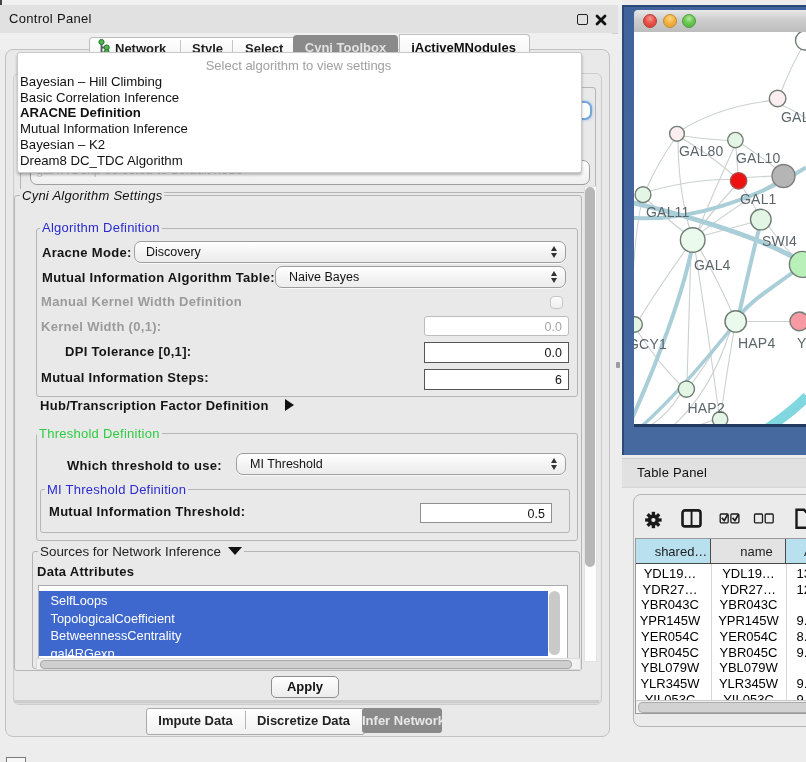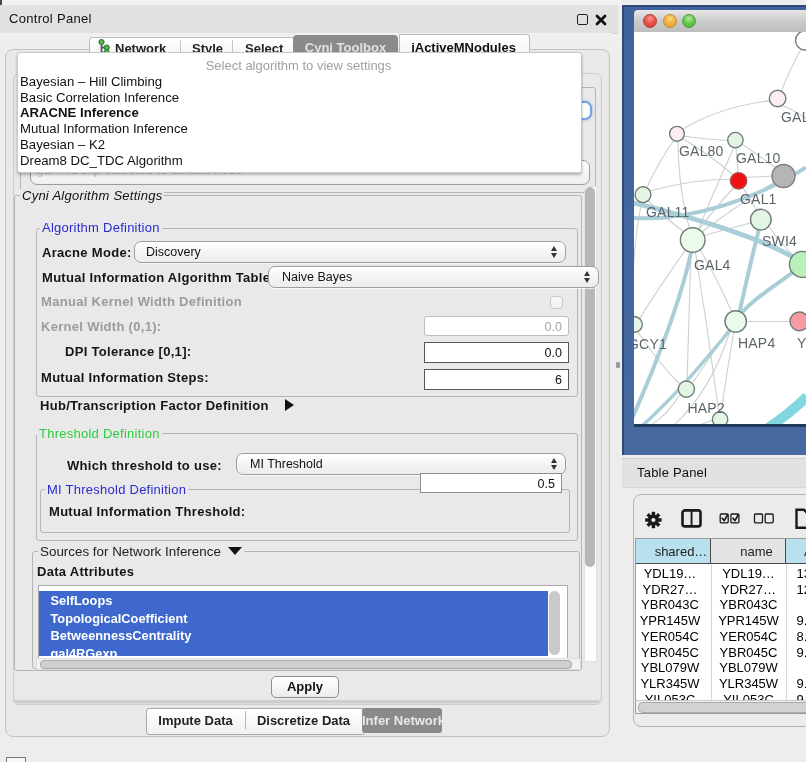--- a/index.html
+++ b/index.html
@@ -56,37 +56,37 @@
 
 <div class="abs" style="left:20px;top:87px;width:574px;height:104px;border:1px solid #b5b5b5;border-radius:3px;"></div>
 <div class="abs" style="left:560px;top:101px;width:28px;height:15px;border:2px solid #73a6df;border-radius:7px;background:#fff;box-shadow:0 0 3px #8cb6e6;"></div>
 <div class="abs" style="left:30px;top:160px;width:558px;height:23px;border:1px solid #9e9e9e;border-radius:7px;background:linear-gradient(#ffffff,#efefef);"></div>
 <div class="abs" style="left:36px;top:172.5px;width:540px;height:7px;overflow:hidden;">
     <div style="position:absolute;left:0;top:-11px;font-size:13px;color:#c6c6c6;white-space:nowrap;">gal4RGexp selected to default node</div>
   </div>
 
 <div class="abs" style="left:17px;top:52px;width:563px;height:119px;background:#fff;border:1px solid #c9c9c9;border-radius:3px;box-shadow:0 2px 3px rgba(0,0,0,0.28);z-index:50;"></div>
 <div class="abs" style="left:17px;top:58px;width:563px;text-align:center;font-size:13px;color:#a0a0a0;z-index:51;">Select algorithm to view settings</div>
-<div class="abs" style="left:20px;top:74px;font-size:13.2px;color:#111;line-height:15.7px;z-index:51;">Bayesian – Hill Climbing<br>Basic Correlation Inference<br><span class="b">ARACNE Inference</span><br>Mutual Information Inference<br>Bayesian – K2<br>Dream8 DC_TDC Algorithm</div>
+<div class="abs" style="left:20px;top:74px;font-size:13.2px;color:#111;line-height:15.7px;z-index:51;">Bayesian – Hill Climbing<br>Basic Correlation Inference<br><span class="b">ARACNE Definition</span><br>Mutual Information Inference<br>Bayesian – K2<br>Dream8 DC_TDC Algorithm</div>
 
 <div class="grp" style="left:13.5px;top:195px;width:566px;height:474px;"></div>
 <div class="gt" style="left:20px;top:188.5px;color:#111;font-style:italic;">Cyni Algorithm Settings</div>
 
 <div class="abs" style="left:584px;top:186px;width:11px;height:474px;background:#fdfdfd;border:1px solid #e2e2e2;"></div>
 <div class="abs" style="left:584.5px;top:187px;width:10px;height:380px;background:#b7b7b7;border-radius:5px;"></div>
 
 <div class="grp" style="left:36px;top:228px;width:540px;height:167px;"></div>
 <div class="gt" style="left:40px;top:221px;color:#2a2ad0;">Algorithm Definition</div>
 <div class="abs lbl" style="left:42px;top:245px;">Aracne Mode:</div>
 <div class="combo" style="left:134px;top:241px;width:430px;">
     <span class="ct">Discovery</span>
     <span class="carr"></span>
   </div>
 <div class="abs lbl" style="left:42px;top:270px;">Mutual Information Algorithm Table:</div>
-<div class="combo" style="left:268px;top:266px;width:289px;padding-left:40px;">
+<div class="combo" style="left:275px;top:266px;width:289px;">
     <span class="ct" style="left:13px;">Naive Bayes</span>
     <span class="carr"></span>
   </div>
 <div class="abs lbl dis" style="left:41px;top:293.5px;">Manual Kernel Width Definition</div>
 <div class="abs" style="left:550px;top:296px;width:11px;height:11px;border:1.5px solid #c6c6c6;border-radius:4px;background:linear-gradient(#fbfbfb,#efefef);"></div>
 <div class="abs lbl dis" style="left:41px;top:319px;">Kernel Width (0,1):</div>
 <div class="field" style="left:424px;top:316px;width:145px;height:20px;border:1px solid #bdbdbd;border-radius:3px;color:#a6a6a6;padding:3px 6px 0 0;">0.0</div>
 <div class="abs lbl" style="left:41px;top:343.5px;margin-left:24px;">DPI Tolerance [0,1]:</div>
 <div class="field" style="left:424px;top:342px;width:145px;height:21px;border:1.5px solid #565656;color:#111;padding:3px 6px 0 0;">0.0</div>
 <div class="abs lbl" style="left:41px;top:370px;">Mutual Information Steps:</div>
@@ -99,28 +99,28 @@
 <div class="gt" style="left:37px;top:426.5px;color:#2ecc40;">Threshold Definition</div>
 <div class="abs lbl" style="left:67px;top:457.5px;">Which threshold to use:</div>
 <div class="combo" style="left:236px;top:453px;width:328px;">
     <span class="ct" style="left:13px;">MI Threshold</span>
     <span class="carr"></span>
   </div>
 
 <div class="grp" style="left:40px;top:489px;width:528px;height:42px;"></div>
 <div class="gt" style="left:45px;top:482.5px;color:#2a2ad0;">MI Threshold Definition</div>
 <div class="abs lbl" style="left:49px;top:504px;">Mutual Information Threshold:</div>
-<div class="field" style="left:420px;top:473px;width:142px;height:20px;border:1px solid #8f8f8f;color:#111;padding:3px 6px 0 16px;">0.5</div>
+<div class="field" style="left:420px;top:503px;width:132px;height:20px;border:1px solid #8f8f8f;color:#111;padding:3px 6px 0 16px;">0.5</div>
 
 <div class="grp" style="left:32px;top:551px;width:546px;height:116px;border-radius:3px;"></div>
 <div class="gt" style="left:38px;top:544.5px;color:#222;font-size:13.4px;letter-spacing:0;">Sources for Network Inference <span style="display:inline-block;width:0;height:0;border-left:7px solid transparent;border-right:7px solid transparent;border-top:8px solid #111;vertical-align:1px;margin-left:3px;"></span></div>
 <div class="abs lbl" style="left:37px;top:564px;">Data Attributes</div>
 
 <div class="abs" style="left:37.5px;top:585px;width:528px;height:72px;background:#fff;border:1px solid #ababab;"></div>
-<div class="abs" style="left:38.5px;top:590.5px;width:509px;height:65.5px;background:#3e68cd;overflow:hidden;font-weight:bold;">
+<div class="abs" style="left:38.5px;top:590.5px;width:509px;height:65.5px;background:#3e68cd;overflow:hidden;">
 <div style="position:absolute;left:12px;top:1.5px;font-size:12.8px;color:#fff;line-height:17.6px;">SelfLoops<br>TopologicalCoefficient<br>BetweennessCentrality<br>gal4RGexp</div>
 </div>
 <div class="abs" style="left:549px;top:591px;width:11px;height:64px;background:#c9c9c9;border-radius:5.5px;"></div>
 
 <div class="abs" style="left:35.5px;top:658px;width:543px;height:10px;background:#f2f2f2;border:1px solid #dcdcdc;"></div>
 <div class="abs" style="left:40px;top:659.5px;width:530px;height:7.5px;background:#cfcfcf;border:1px solid #a8a8a8;border-radius:4px;"></div>
 
 <div class="abs" style="left:271px;top:676px;width:66px;height:19.5px;background:linear-gradient(#ffffff,#ececec);border:1px solid #8e8e8e;border-radius:5px;text-align:center;font-size:13px;font-weight:bold;color:#111;line-height:19px;">Apply</div>
 
 <div class="abs" style="left:14px;top:700px;width:585px;height:3px;background:#cdcdcd;"></div>

